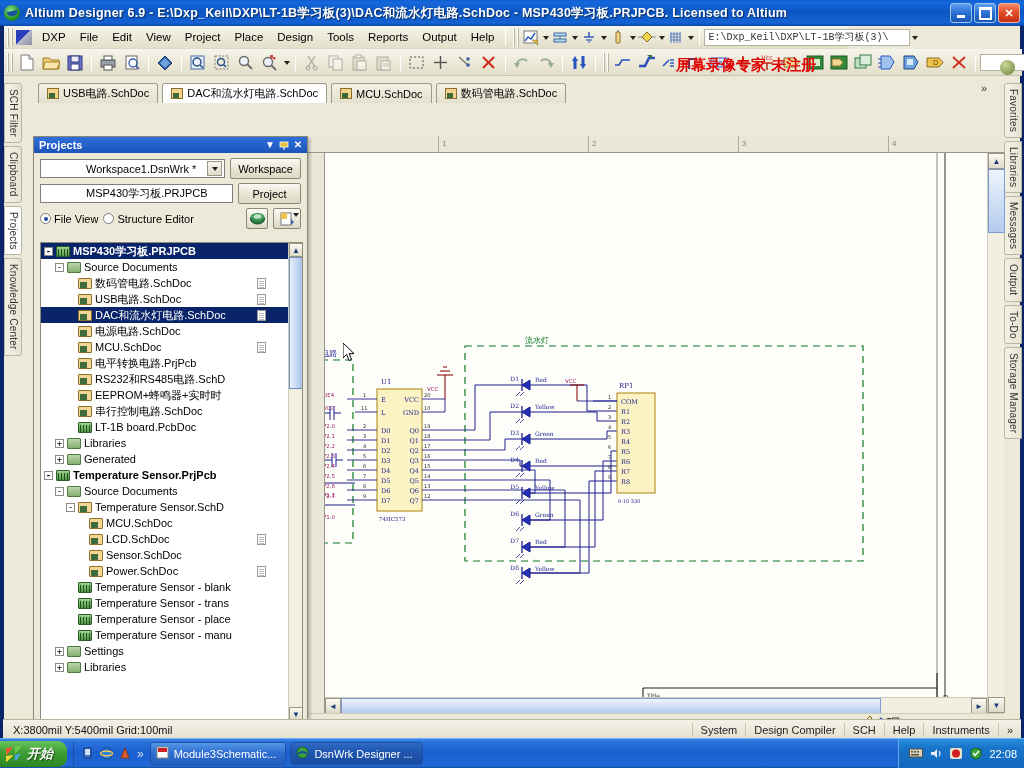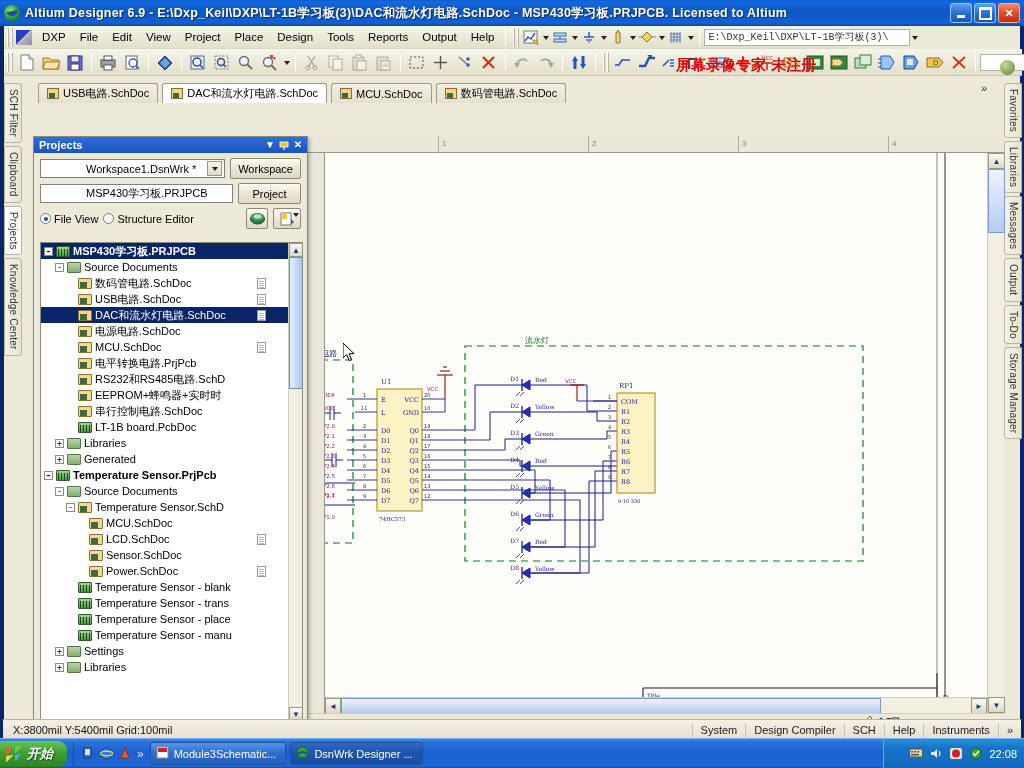--- a/index.html
+++ b/index.html
@@ -261,21 +261,21 @@
      border-left:1px solid #1a4fa8; }
   .ql-ic { width:15px; height:15px; border-radius:2px; }
   .tbtask {
     height:23px; margin-right:4px; padding:0 9px 0 5px; display:flex; align-items:center; gap:5px;
     border-radius:3px; color:#fff; font-size:11px; max-width:175px; white-space:nowrap; overflow:hidden;
     background: linear-gradient(180deg,#5597e8 0%,#2e6fd0 45%,#255fbd 100%);
     border:1px solid #1d51a8; font-family:"Liberation Sans", sans-serif;
   }
   .tbtask.active { background: linear-gradient(180deg,#2f6ac4 0%,#1e55ae 45%,#1a4da0 100%); }
   .tray {
-    margin-left:auto; height:30px; display:flex; align-items:center; gap:6px; padding:0 7px 0 25px;
+    margin-left:auto; height:30px; display:flex; align-items:center; gap:6px; padding:0 7px 0 10px;
     background: linear-gradient(180deg,#2b8fdc 0%,#1774c9 30%,#1268bd 100%);
     border-left:1px solid #5fa8e8; color:#fff; font-size:11px;
     font-family:"Liberation Sans", sans-serif;
   }
   .tray-ic { width:14px; height:14px; border-radius:2px;}
 
   
   .cursor { position:absolute; width:13px; height:19px; z-index:60; }
 </style>
 </head>

